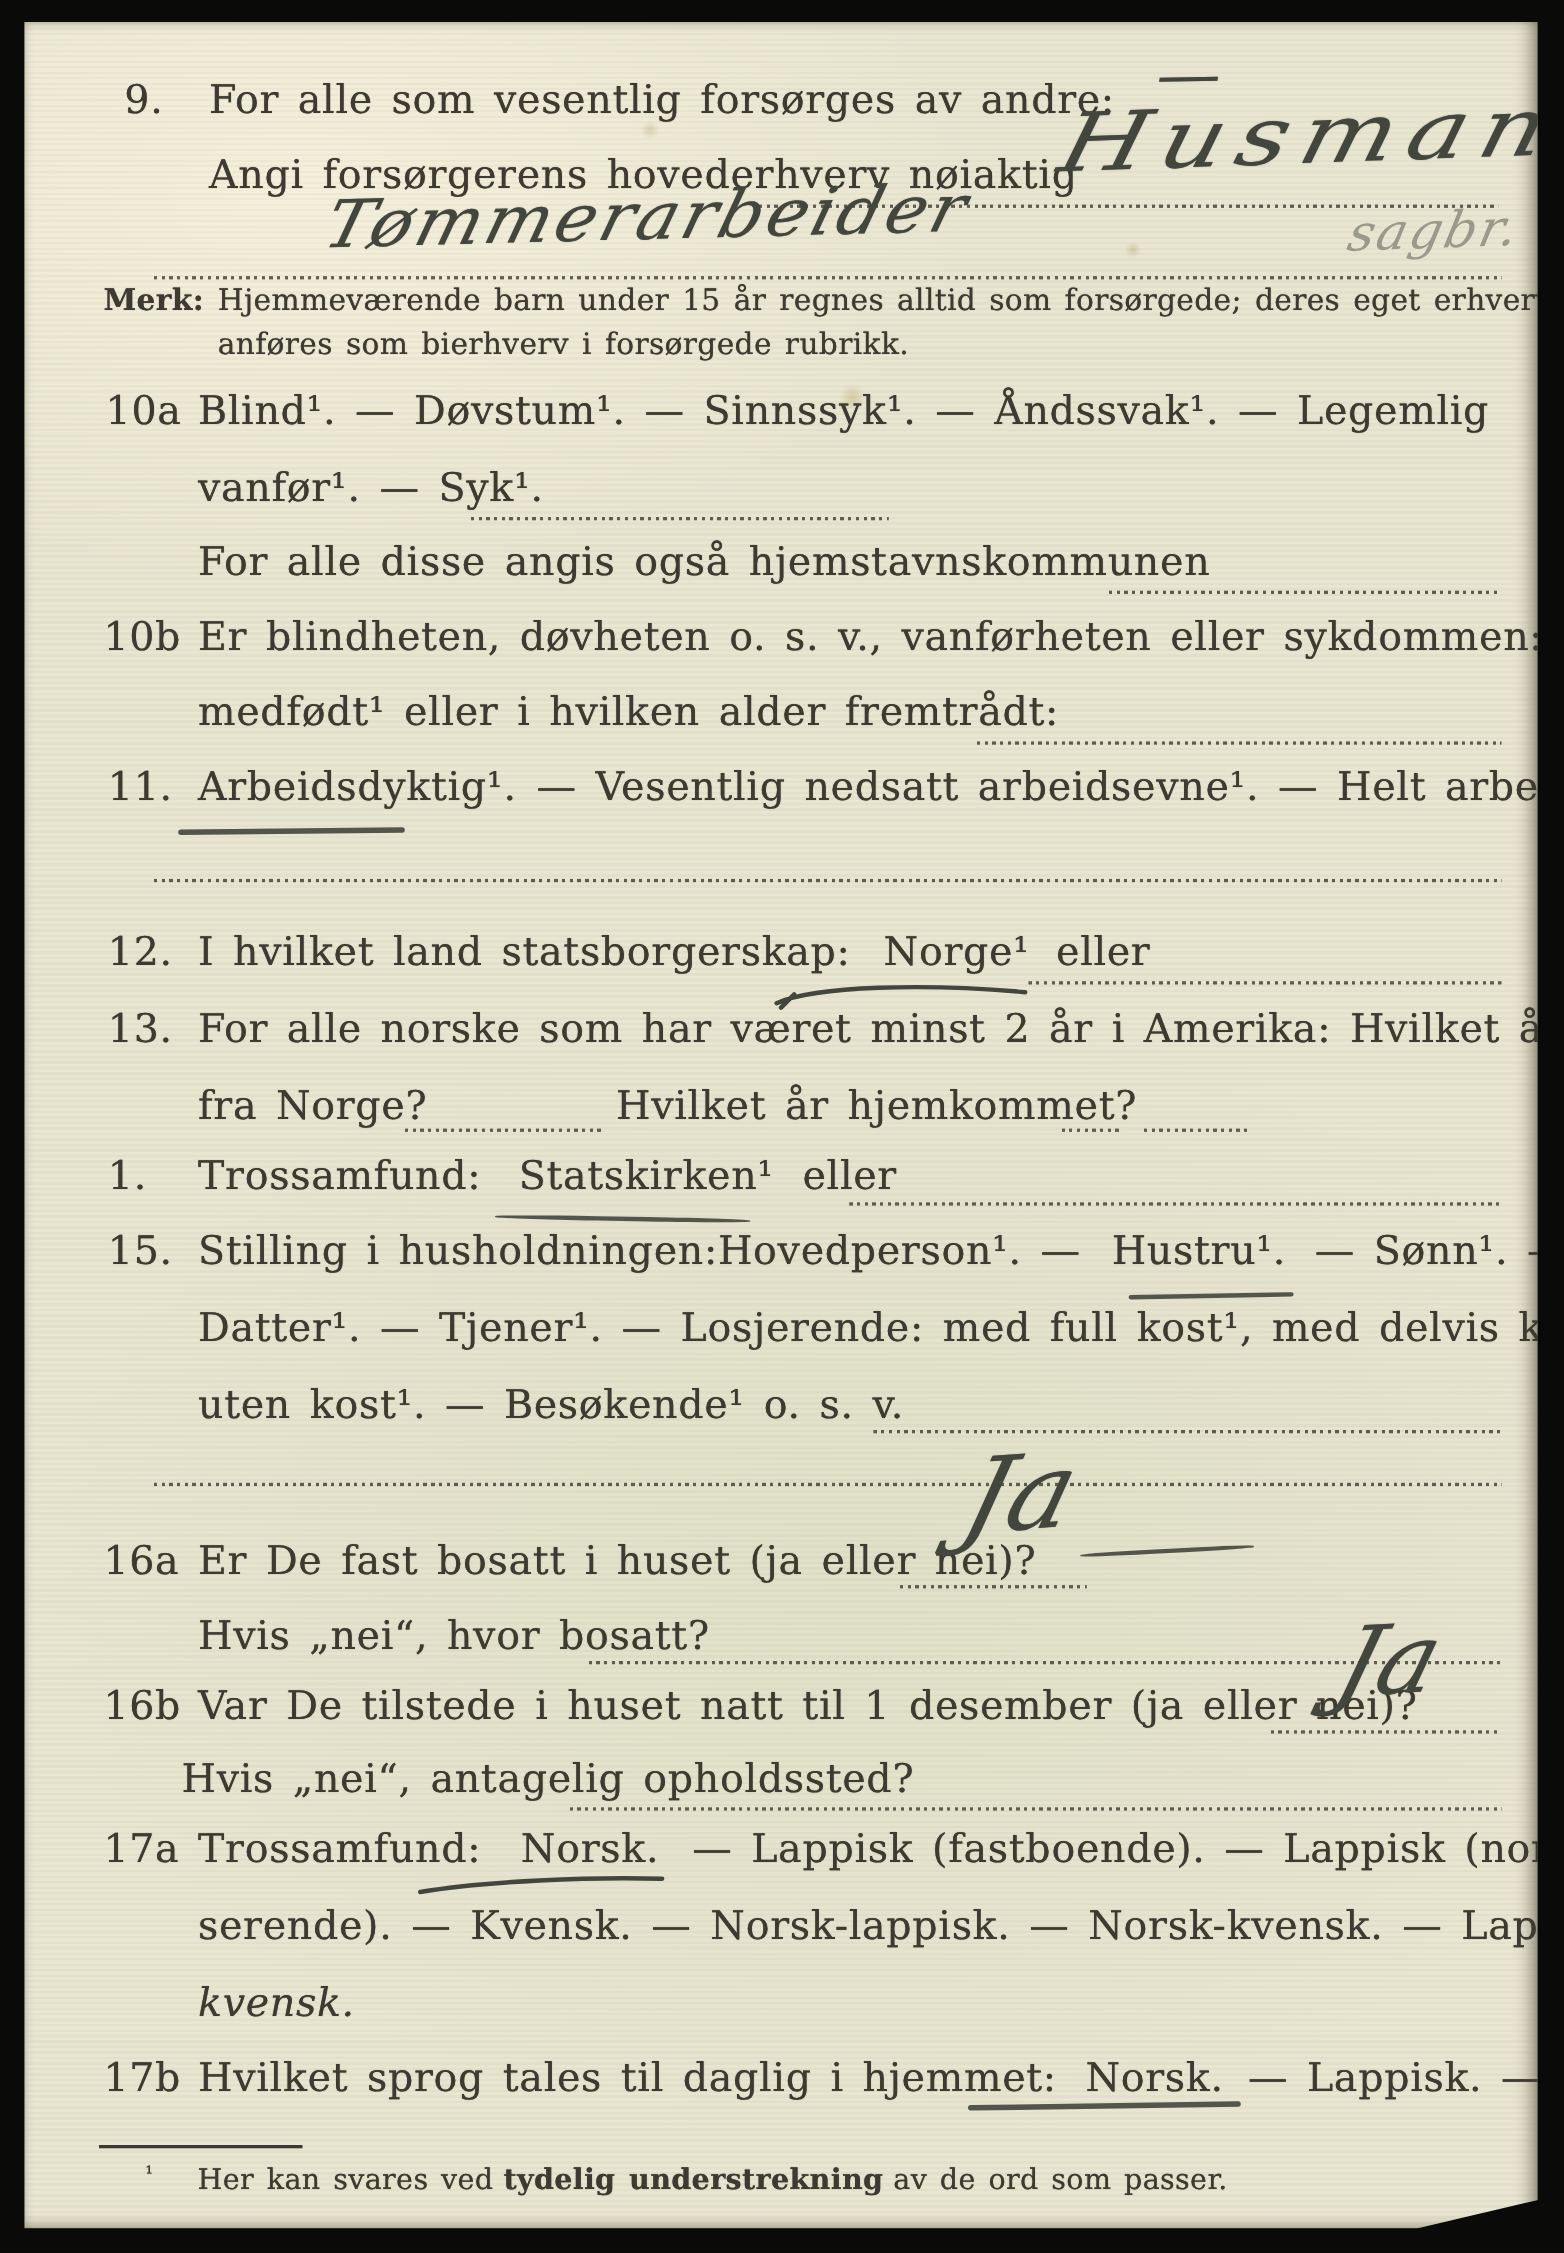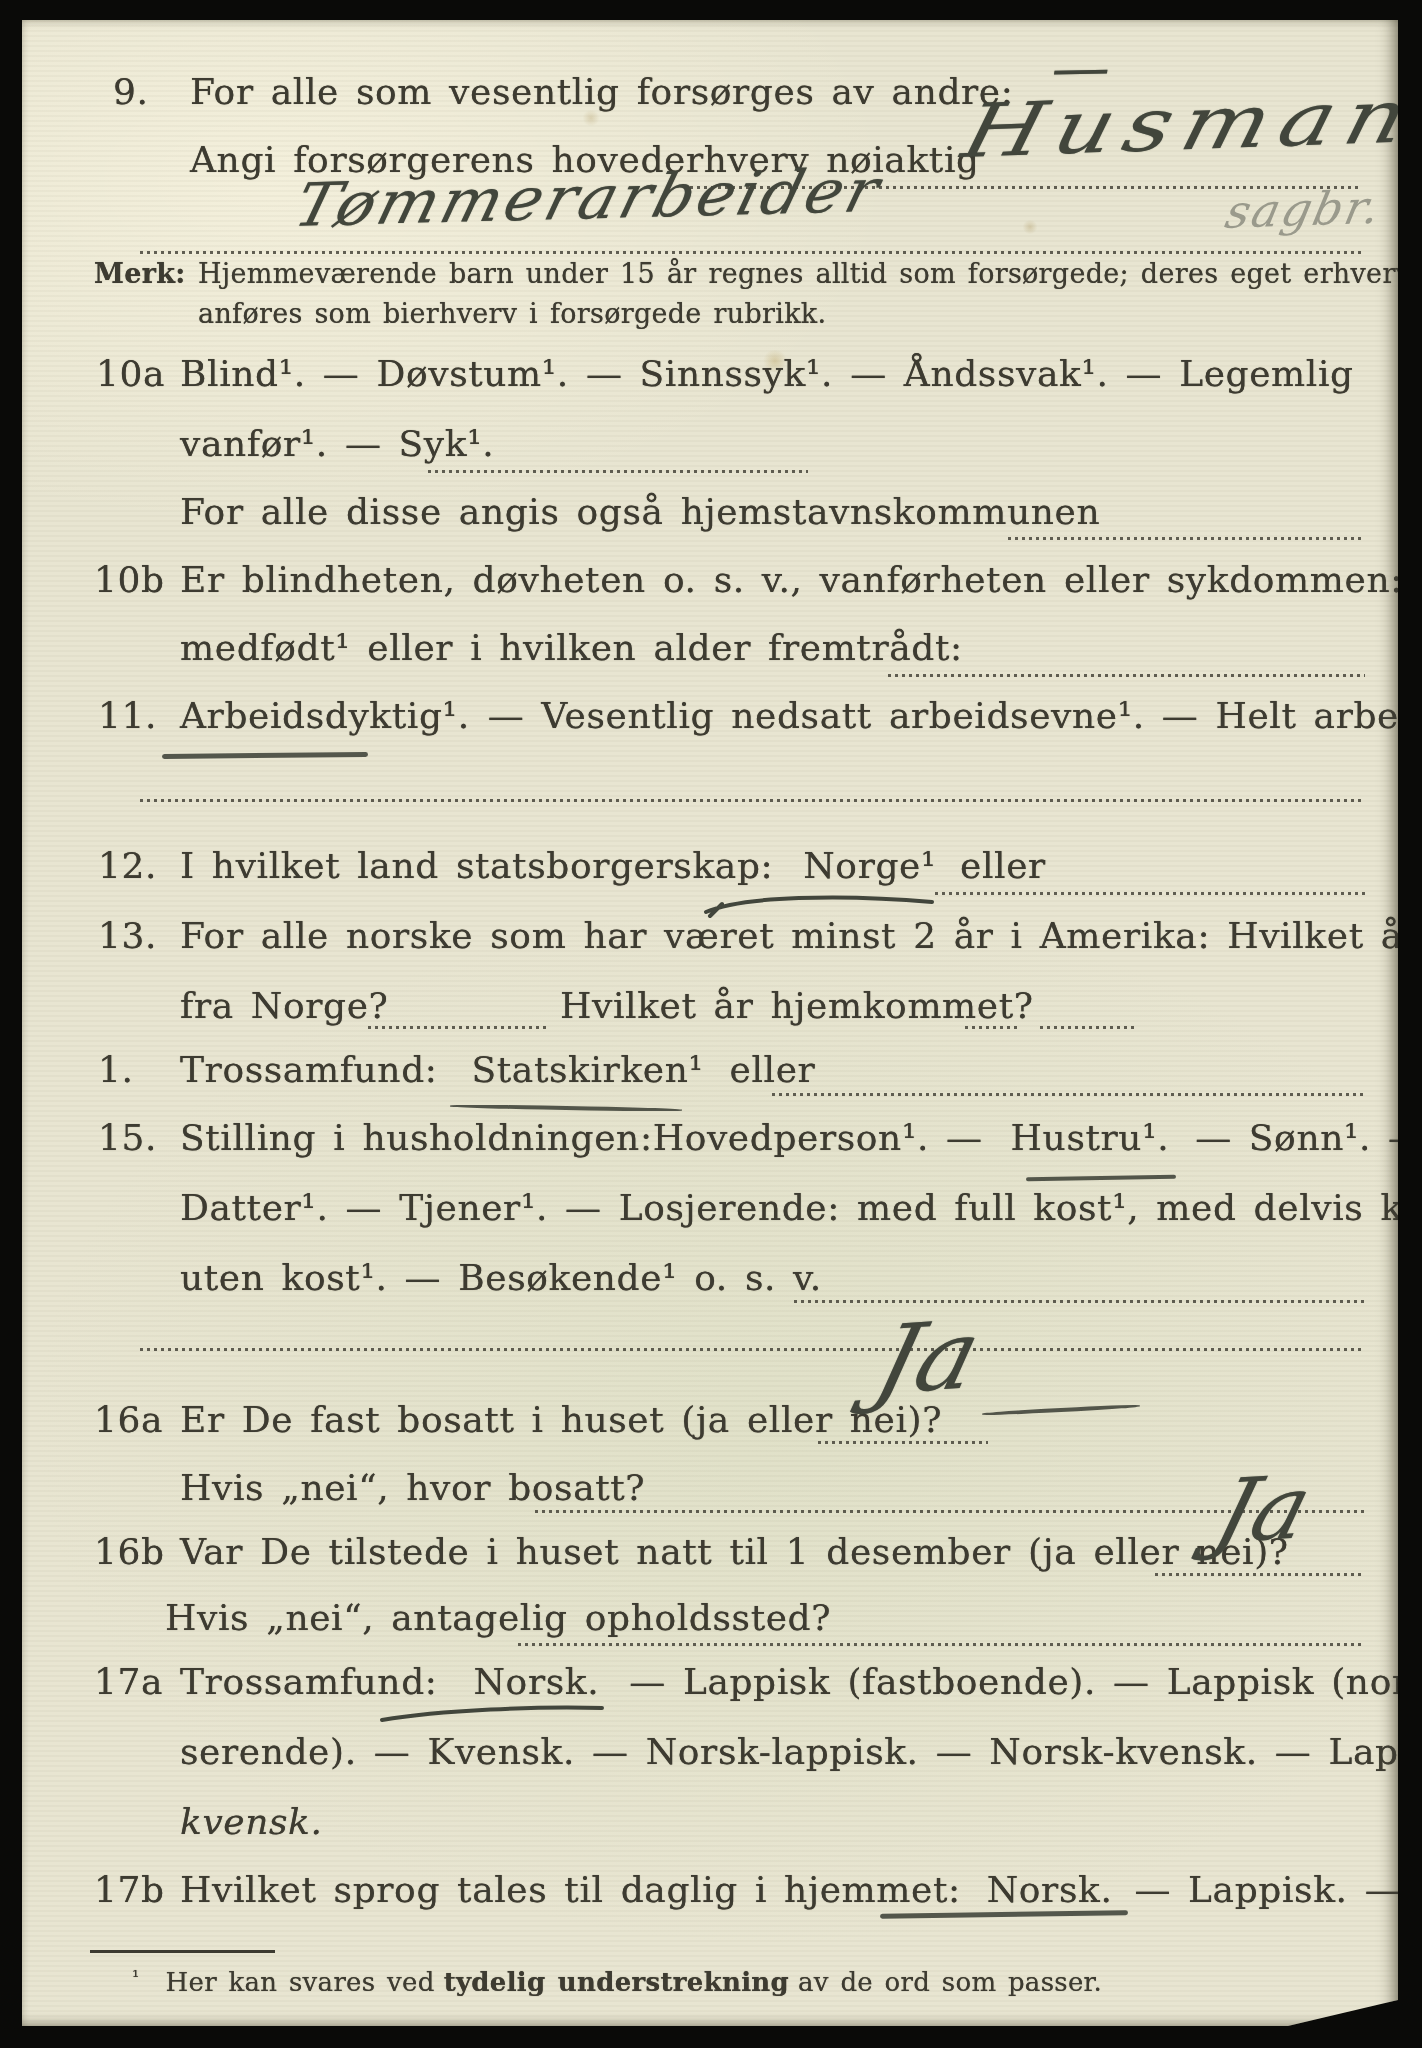--- a/index.html
+++ b/index.html
@@ -145,16 +145,16 @@
         <path d="M2,18 C60,8 160,4 222,6" stroke="#42463c" stroke-width="4" fill="none" stroke-linecap="round"></path>
       </svg>
     <span class="print" style="left:158px;top:1714px;">serende). — Kvensk. — Norsk-lappisk. — Norsk-kvensk. — Lappisk-</span>
     <span class="print" style="left:158px;top:1784px;font-style:italic;">kvensk.</span>
 
     <span class="qno" style="left:72px;top:1852px;">17b</span>
     <span class="print" style="left:158px;top:1852px;"><span>Hvilket sprog tales til daglig i hjemmet:</span><span style="margin-left:26px;">Norsk.</span><span style="margin-left:22px;">— Lappisk. — Kvensk.</span></span>
     <div class="hand-line" style="left:858px;top:1892px;width:248px;height:5px;transform:rotate(-.8deg);"></div>
 
     <div class="rule" style="left:68px;top:1930px;width:185px;"></div>
-    <span class="print foot" style="left:110px;top:1948px;"><span class="sup-marker">¹</span><span style="margin-left:26px;">Her kan svares ved</span><span class="bold-print" style="margin-left:9px;">tydelig understrekning</span><span style="margin-left:9px;">av de ord som passer.</span></span>
+    <span class="print foot" style="left:110px;top:1948px;"><span class="sup-marker">¹</span><span style="margin-left:40px;">Her kan svares ved</span><span class="bold-print" style="margin-left:9px;">tydelig understrekning</span><span style="margin-left:9px;">av de ord som passer.</span></span>
 
   </div>
 </div>
 
 </body></html>

